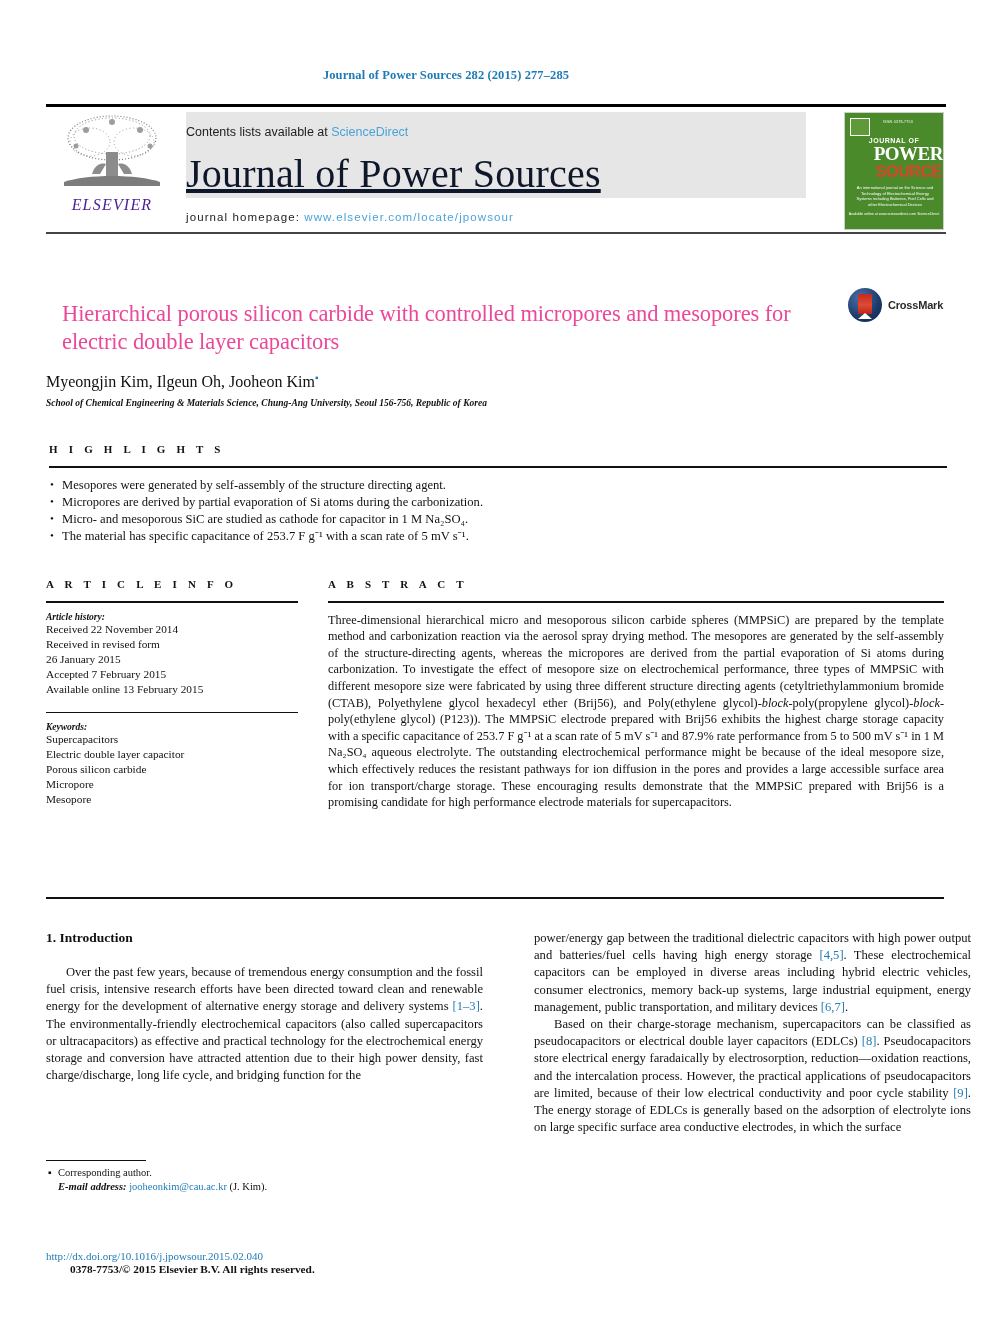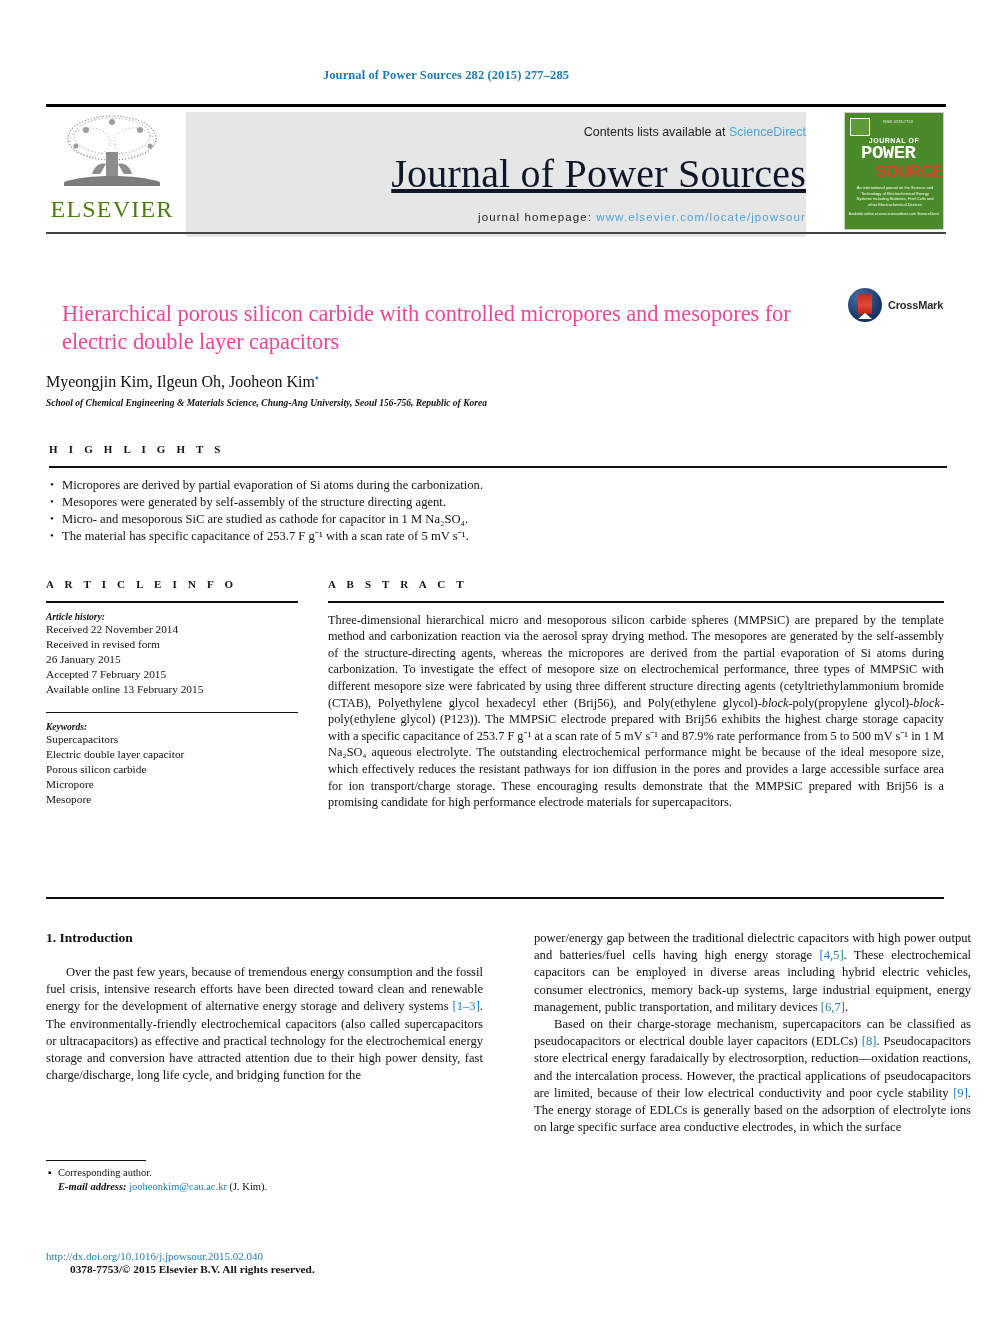--- a/index.html
+++ b/index.html
@@ -61,34 +61,35 @@
     text-align: center;
   }
   .tree {
     width: 112px;
     height: 86px;
     margin: 0 auto;
     position: relative;
   }
   .elsevier-word {
     font-family: "Liberation Serif", serif;
-    font-size: 24px;
+    font-size: 16px;
     letter-spacing: 1.2px;
-    color: #4d7c0f;
+    color: #4c1d95;
     font-weight: normal;
     margin-top: -2px;
+    font-style: italic;
   }
   .center-band {
     position: absolute;
     top: 8px;
     left: 140px;
     width: 620px;
-    height: 125px;
+    height: 86px;
     background: #e6e6e6;
-    text-align: right;
+    text-align: left;
   }
   .contents-line {
     font-family: "Liberation Sans", sans-serif;
     font-size: 12.5px;
     color: #222;
     padding-top: 13px;
   }
   .contents-line .sd {
     color: #4aa3d8;
   }
@@ -152,24 +153,24 @@
     text-align: center;
     font-family: "Liberation Sans", sans-serif;
     font-size: 7px;
     font-weight: bold;
     color: #ffffff;
     letter-spacing: 0.5px;
   }
   .cover-power {
     position: absolute;
     top: 32px;
-    left: 16px;
-    width: 100%;
-    text-align: left;
-    font-family: Liberation Mono, monospace;
+    left: 0;
+    width: 100%;
+    text-align: right;
+    font-family: Liberation Serif, serif;
     font-size: 19px;
     font-weight: bold;
     color: #ffffff;
     letter-spacing: -0.5px;
     line-height: 17px;
   }
   .cover-sources {
     position: absolute;
     top: 50px;
     left: 0;
@@ -547,22 +548,22 @@
     <div class="cm-circle">
         <div class="cm-book"></div>
       </div>
     <div class="cm-label">CrossMark</div>
   </div>
 
   <div class="hl-block">
     <div class="sec-label">H I G H L I G H T S</div>
     <div class="hl-rule"></div>
     <ul class="hl-list">
+      <li>Mesopores were generated by self-assembly of the structure directing agent.</li>
       <li>Micropores are derived by partial evaporation of Si atoms during the carbonization.</li>
-      <li>Mesopores were generated by self-assembly of the structure directing agent.</li>
       <li>Micro- and mesoporous SiC are studied as cathode for capacitor in 1 M Na₂SO₄.</li>
       <li>The material has specific capacitance of 253.7 F g⁻¹ with a scan rate of 5 mV s⁻¹.</li>
     </ul>
   </div>
 
   <div class="info-block">
     <div class="sec-label">A R T I C L E  I N F O</div>
     <div class="thin-rule"></div>
     <div class="info-head">Article history:</div>
     <div class="info-line">Received 22 November 2014</div>

